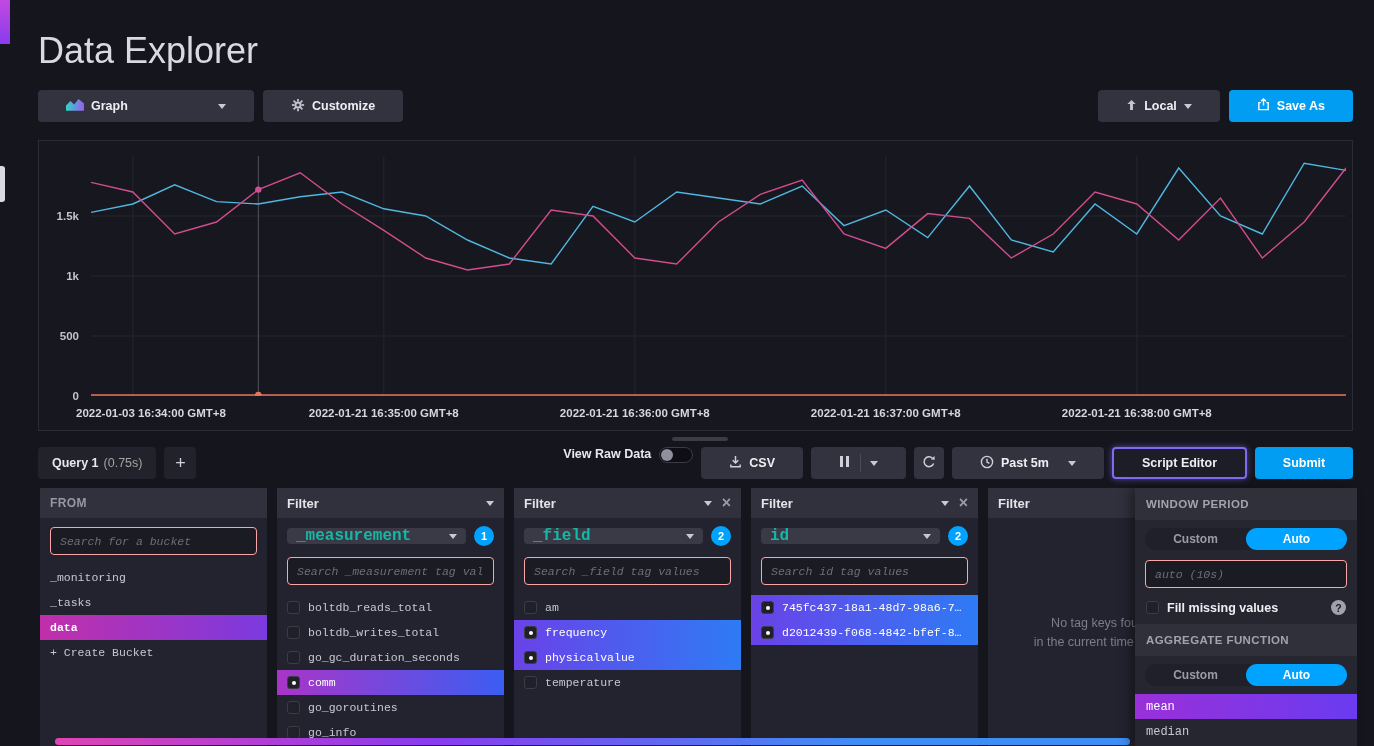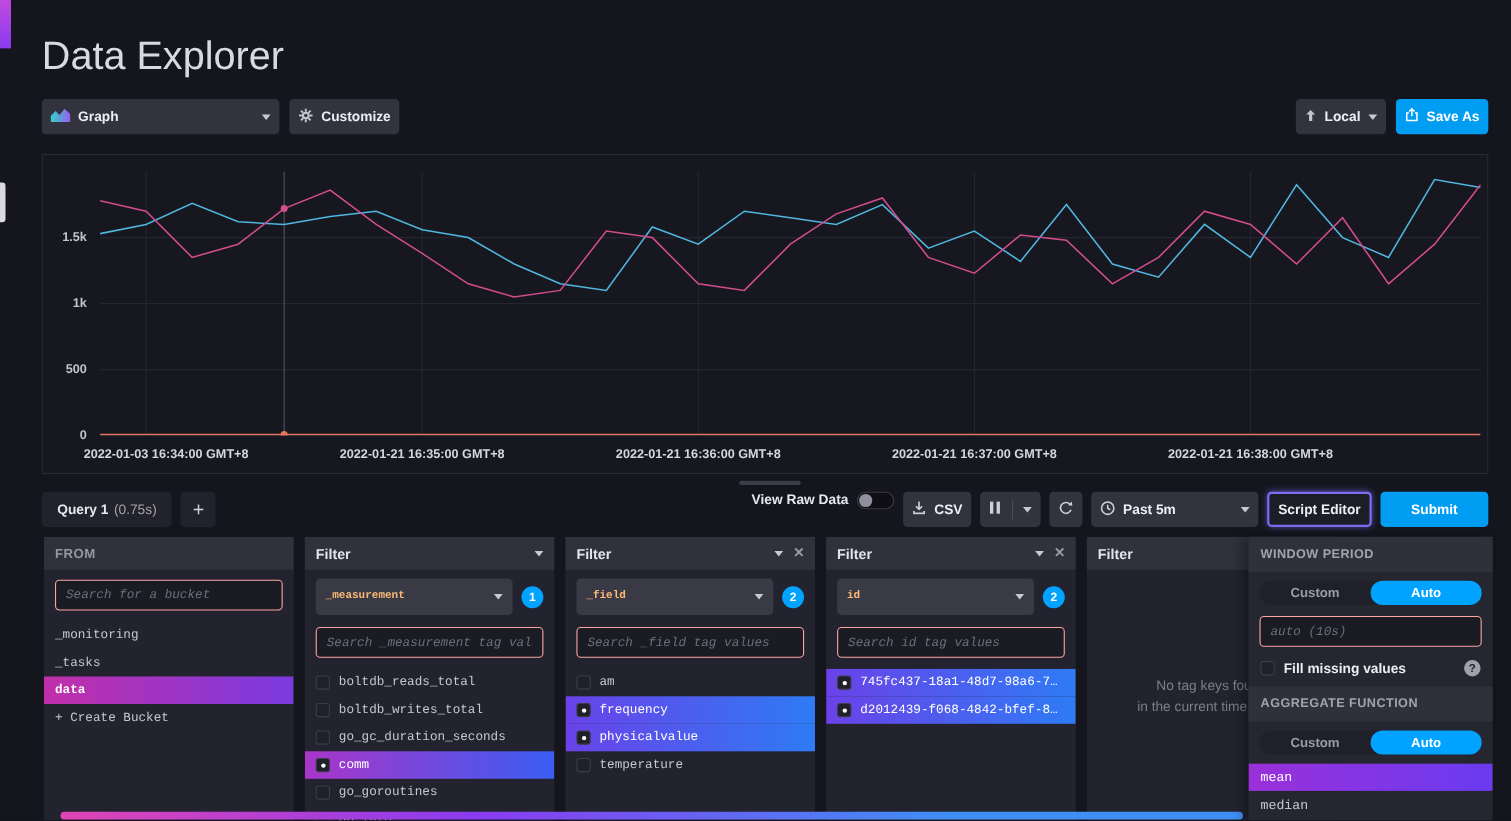--- a/index.html
+++ b/index.html
@@ -13,21 +13,21 @@
     font-size: 13px;
   }
   .corner-accent { position: absolute; left: 0; top: 0; width: 10px; height: 44px;
     background: linear-gradient(180deg, #c04adf, #8a3bf0); }
   .left-sliver { position: absolute; left: 0; top: 166px; width: 5px; height: 36px;
     background: #d9d9df; border-radius: 0 3px 3px 0; }
   .page-title { position: absolute; left: 38px; top: 30px; font-size: 36px; font-weight: 400; color: #d9dae0; }
 
   
   .toolbar { position: absolute; left: 38px; right: 21px; top: 90px; height: 32px; display: flex; align-items: center; gap: 9px; }
-  .btn { height: 32px; display: inline-flex; align-items: center; gap: 7px; padding: 0 8px;
+  .btn { height: 32px; display: inline-flex; align-items: center; gap: 7px; padding: 0 28px;
     background: #333340; border-radius: 4px; font-weight: bold; font-size: 12.5px; color: #eceff2; cursor: pointer; flex: none; }
   .btn.primary { background: #009df2; color: #fff; }
   .caret { width: 0; height: 0; border-left: 4.5px solid transparent; border-right: 4.5px solid transparent;
     border-top: 5px solid #c9c9d2; flex: none; }
   .graph-dd { width: 216px; }
   .graph-dd .lbl { flex: 1; text-align: left; }
   .spacer { flex: 1; }
 
   
   .chart-card { position: absolute; left: 38px; top: 140px; width: 1315px; height: 291px;
@@ -63,22 +63,22 @@
   .panel-header { height: 30px; background: #31313d; display: flex; align-items: center; padding: 0 10px;
     font-weight: bold; font-size: 13px; color: #e3e4ea; flex: none; }
   .panel-header .caret { margin-left: auto; }
   .panel-header .close { margin-left: 10px; color: #9a9ba6; font-size: 16px; line-height: 1; cursor: pointer; }
   .from-header { color: #9597a3; font-size: 12px; letter-spacing: .4px; }
   .search-row { padding: 9px 10px 4px; flex: none; }
   input.search { width: 100%; height: 28px; background: #1b1b24; border: 1px solid #fca5a5; border-radius: 4px;
     color: #d6d7de; font-family: "Liberation Mono", monospace; font-size: 11.5px; font-style: italic; padding: 0 9px; outline: none; }
   input.search::placeholder { color: #6d6e7a; font-style: italic; }
   .dd-row { display: flex; align-items: center; gap: 8px; padding: 8px 10px 2px; flex: none; }
-  .tag-dd { flex: 1; height: 33px; background: #3a3a47; border-radius: 4px; display: flex; align-items: center; padding: 0 9px;
-    font-family: "Liberation Mono", monospace; font-size: 10px; font-weight: bold; color: #fdba74; cursor: pointer; }
+  .tag-dd { flex: 1; height: 16px; background: #3a3a47; border-radius: 4px; display: flex; align-items: center; padding: 0 9px;
+    font-family: "Liberation Mono", monospace; font-size: 16px; font-weight: bold; color: #14b8a6; cursor: pointer; }
   .tag-dd .caret { margin-left: auto; }
   .badge { width: 20px; height: 20px; border-radius: 50%; background: #00a3ff; color: #fff; font-size: 11px; font-weight: bold;
     display: flex; align-items: center; justify-content: center; flex: none; }
   .list { margin-top: 6px; flex: 1; overflow: hidden; }
   .list-item { height: 25px; display: flex; align-items: center; gap: 8px; padding: 0 10px;
     font-family: "Liberation Mono", monospace; font-size: 11.5px; color: #c6c7d0; white-space: nowrap; cursor: pointer; }
   .item-label { overflow: hidden; }
   .checkbox { width: 13px; height: 13px; border-radius: 3px; background: #20202a; border: 1px solid #3c3c49; flex: none; position: relative; }
   .checkbox.checked::after { content: ""; position: absolute; left: 3.5px; top: 3.5px; width: 4px; height: 4px; border-radius: 50%; background: #fff; }
   .from-panel .list-item.selected { background: linear-gradient(90deg, #c12fa9, #7b3ae0); color: #fff; font-weight: bold; }

